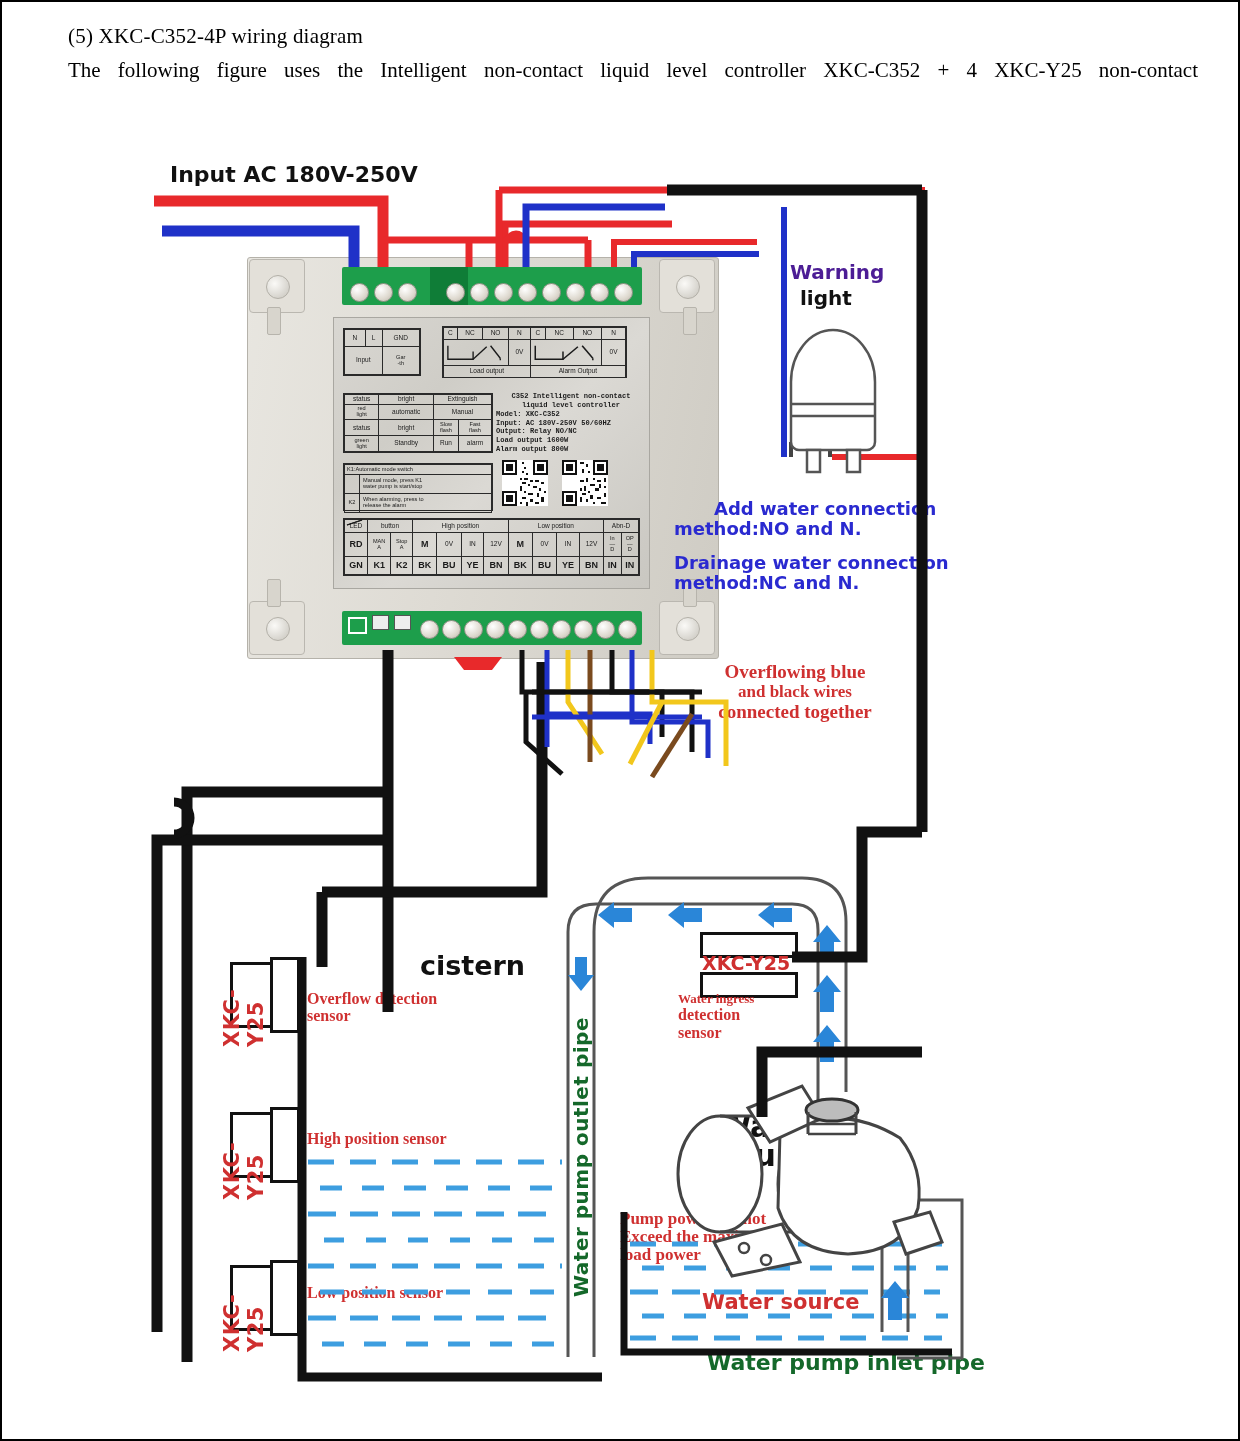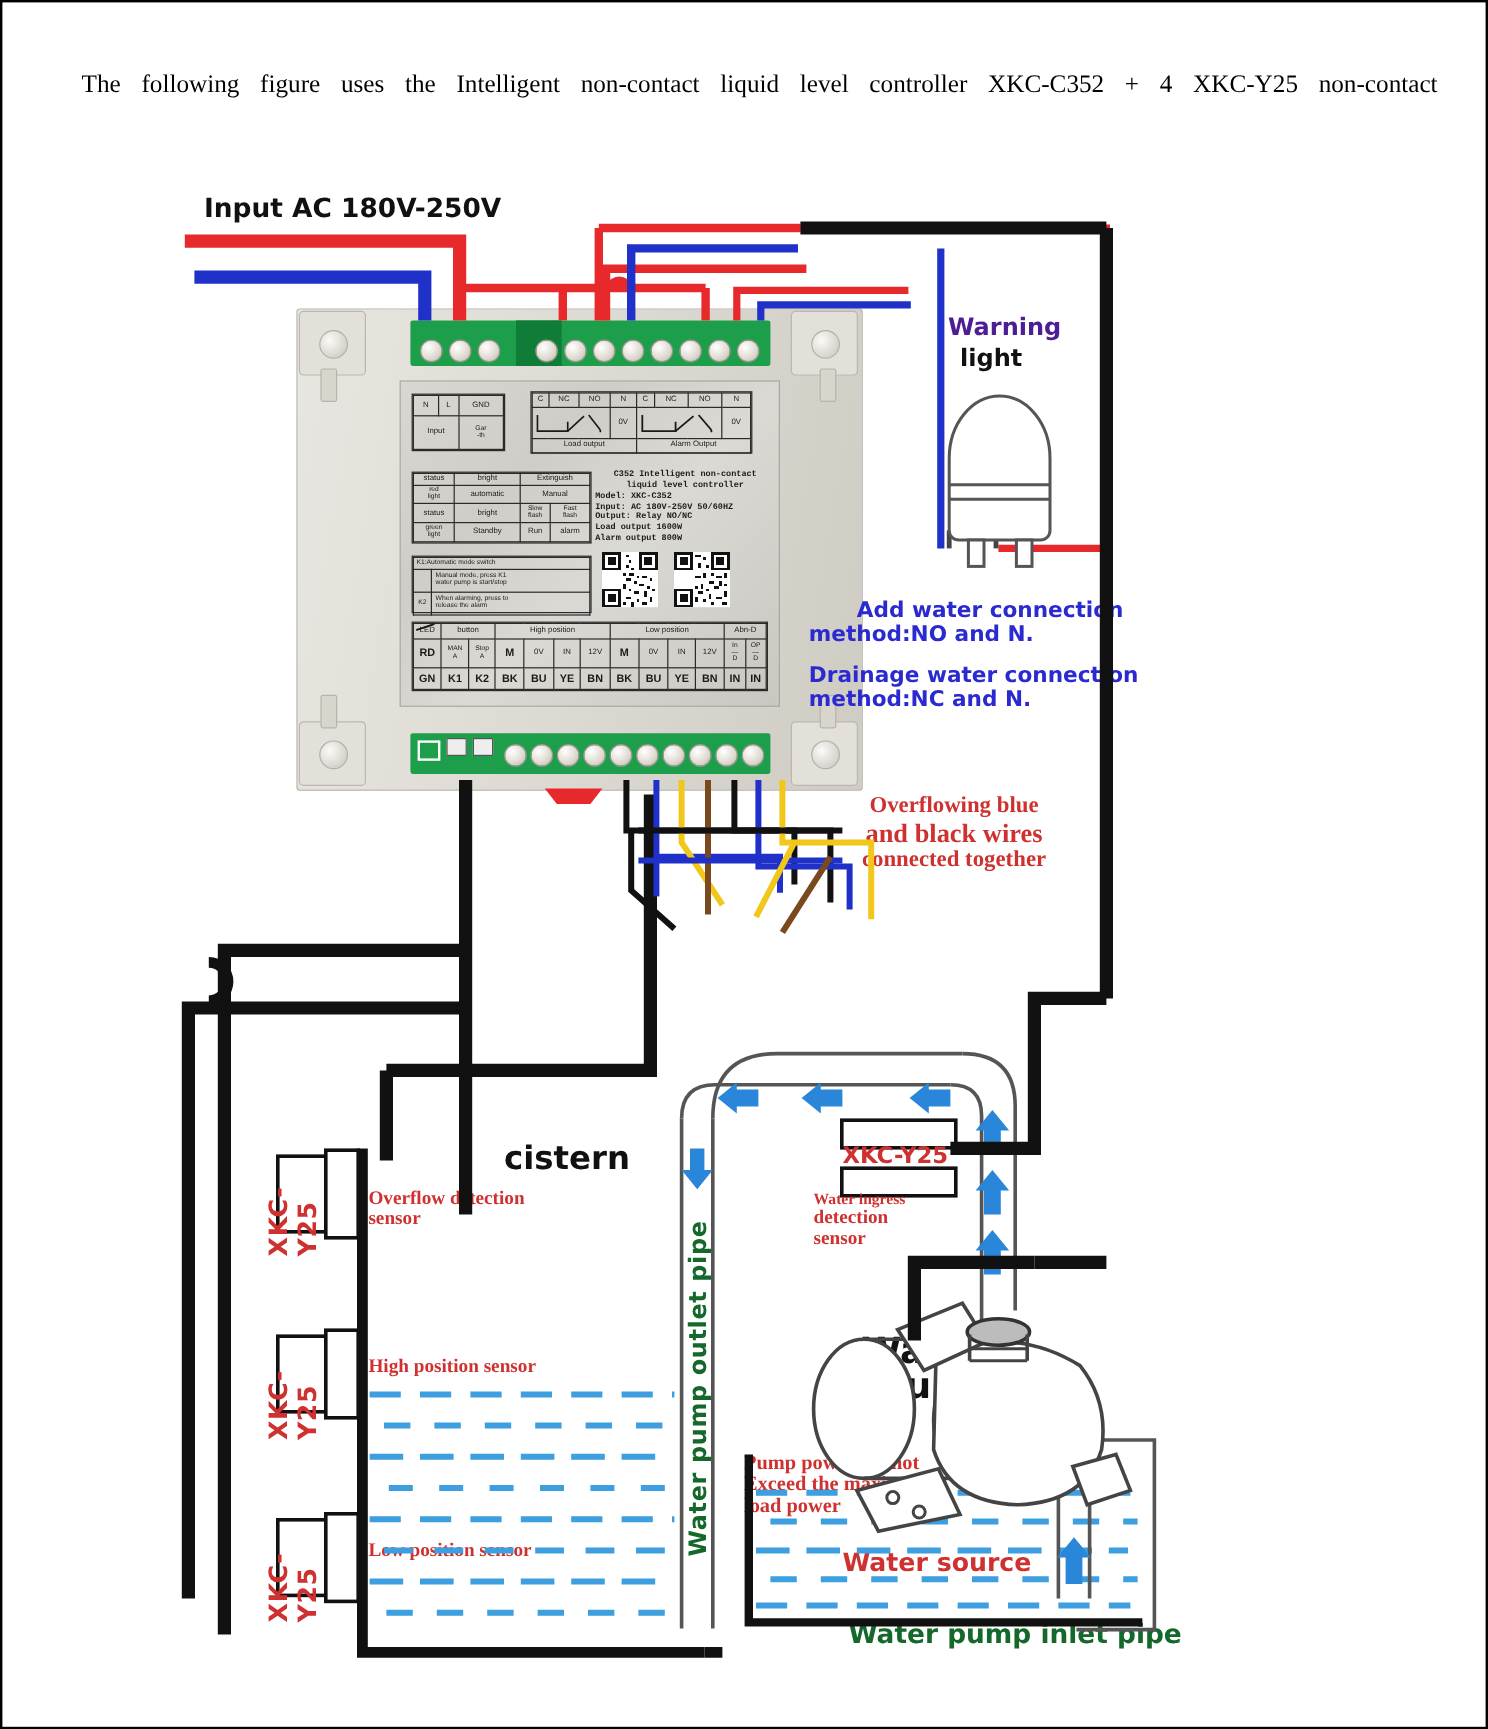--- a/index.html
+++ b/index.html
@@ -58,20 +58,23 @@
   .sb-main{position:absolute;border:3px solid #111;background:#fff;}
   .sb-cap{position:absolute;border:3px solid #111;background:#fff;}
   .vlabel{position:absolute;writing-mode:vertical-rl;transform:rotate(180deg);
           color:#cf3030;font-family:"DejaVu Sans",sans-serif;font-weight:bold;font-size:21px;letter-spacing:.5px;}
 </style>
 </head>
 <body>
 
 <div id="page">
 
+  <div class="hdr" style="top:22px;">
+    <div class="l1">(5) XKC-C352-4P wiring diagram</div>
+  </div>
   <div class="hdr" style="top:58px;">
     <div class="l2">The following figure uses the Intelligent non-contact liquid level controller XKC-C352   + 4 XKC-Y25 non-contact</div>
   </div>
 
   <div class="lbl" style="left:168px;top:160px;font-size:22px;color:#111;">Input AC 180V-250V</div>
 
   <svg width="1240" height="1441" style="z-index:3;pointer-events:none;">
 
     <path d="M152,199 H381 V265" stroke="#e8292b" stroke-width="11" fill="none" stroke-linejoin="miter"></path>
 
@@ -458,21 +461,21 @@
     <div class="bluetxt" style="font-size:18px;margin-left:40px;">Add water connection</div>
     <div class="bluetxt" style="font-size:18px;">method:NO and N.</div>
   </div>
   <div class="abs" style="left:672px;top:551px;line-height:1.12;">
     <div class="bluetxt" style="font-size:18px;">Drainage water connection</div>
     <div class="bluetxt" style="font-size:18px;">method:NC and N.</div>
   </div>
 
   <div class="abs" style="left:668px;top:660px;line-height:1.1;text-align:center;width:250px;">
     <div class="redtxt" style="font-size:19px;">Overflowing blue</div>
-    <div class="redtxt" style="font-size:22px;">and black wires</div>
+    <div class="redtxt" style="font-size:17px;">and black wires</div>
     <div class="redtxt" style="font-size:19px;">connected together</div>
   </div>
 
   <svg width="1240" height="1441" style="z-index:2;pointer-events:none;">
 
     <path d="M452,655 L500,655 L490,668 L462,668 Z" fill="#e8292b"></path>
 
     <path d="M386,648 V1010" stroke="#111" stroke-width="11" fill="none"></path>
     <path d="M386,790 H185 V1360" stroke="#111" stroke-width="11" fill="none"></path>
     <path d="M386,838 H155 V1330" stroke="#111" stroke-width="11" fill="none"></path>

